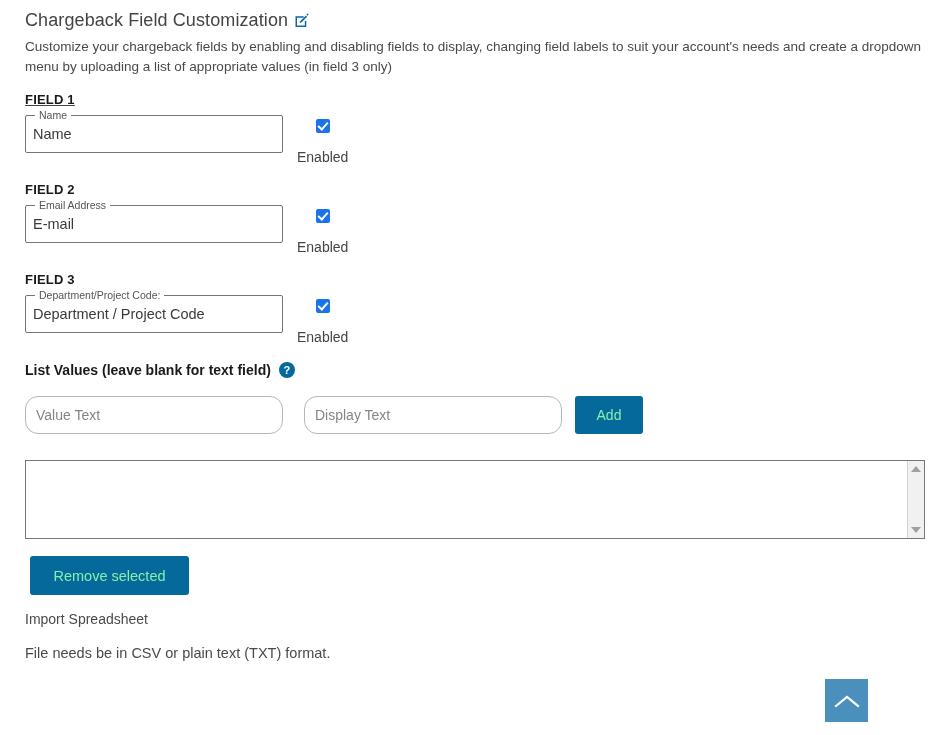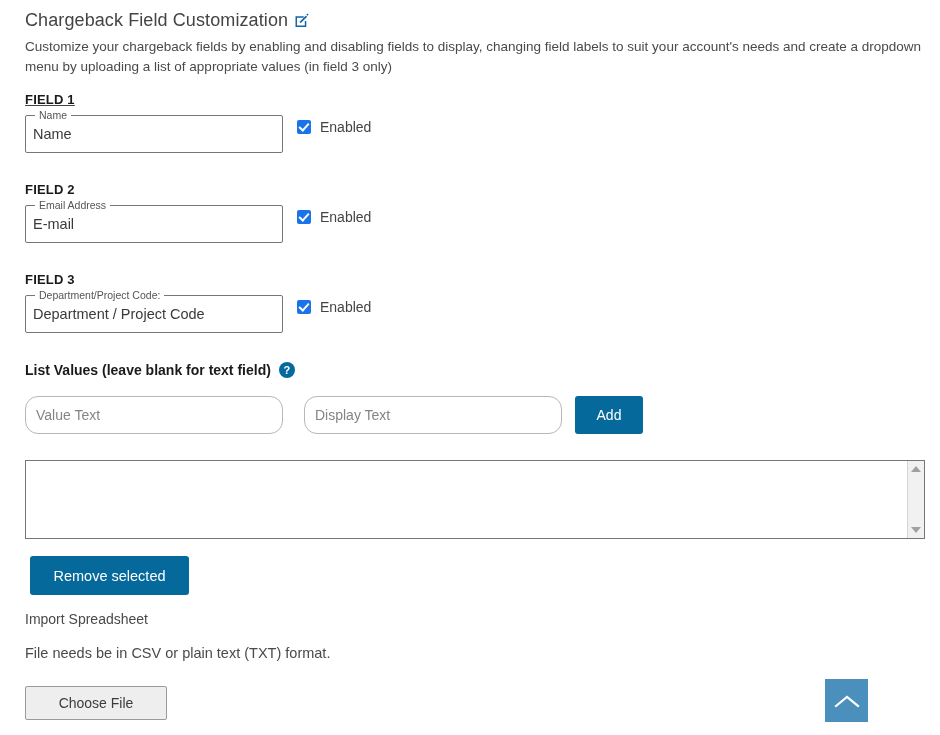--- a/index.html
+++ b/index.html
@@ -100,21 +100,22 @@
     font-size: 14.5px;
     line-height: 20px;
     color: #3a3a3a;
     background: transparent;
   }
 
   .enabled-wrap {
     position: absolute;
     display: flex;
     align-items: center;
-    gap: 9px;
+    gap: 16px;
+    flex-direction: column;
   }
   .cb {
     width: 14px;
     height: 14px;
     border-radius: 2px;
     background: #1a73e8;
     position: relative;
     flex: 0 0 auto;
     cursor: pointer;
   }
@@ -173,21 +174,21 @@
     font-family: "Liberation Sans", sans-serif;
     font-size: 14px;
     color: #3a3a3a;
     outline: none;
   }
   .plain-input::placeholder { color: #858585; opacity: 1; }
 
   .btn-primary {
     position: absolute;
     background: #06699b;
-    color: #ffffff;
+    color: #86efac;
     border: 0;
     border-radius: 3px;
     font-family: "Liberation Sans", sans-serif;
     font-size: 14px;
     cursor: pointer;
     padding: 0;
     text-align: center;
   }
 
   
@@ -345,21 +346,20 @@
     <div class="scrollbar">
       <span class="sb-arrow sb-up"></span>
       <span class="sb-arrow sb-down"></span>
     </div>
   </div>
 
   <button class="btn-primary" style="left:30px; top:556px; width:159px; height:39px; font-size:14.5px;">Remove selected</button>
 
   <div class="import-label">Import Spreadsheet</div>
   <div class="format-note">File needs be in CSV or plain text (TXT) format.</div>
-  <button class="btn-file">Choose File</button>
 
   <div class="scroll-top">
     <span>
         <svg width="26" height="14" viewBox="0 0 26 14">
           <path d="M2 12 L13 3 L24 12" stroke="#ffffff" stroke-width="2.2" fill="none" stroke-linecap="square"></path>
         </svg>
       </span>
   </div>
 
 </div>

